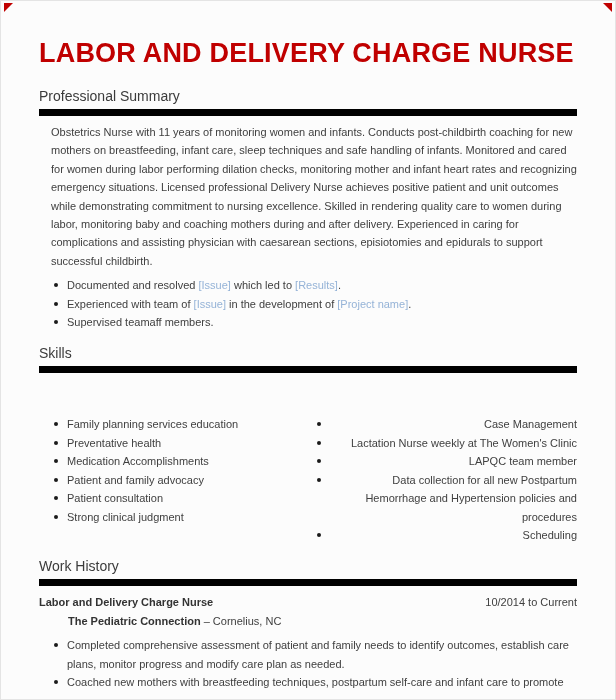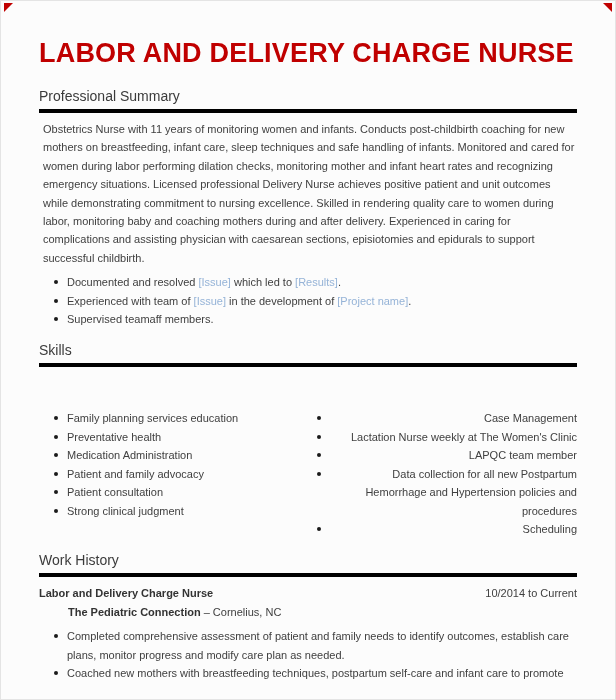--- a/index.html
+++ b/index.html
@@ -28,27 +28,27 @@
     color: #c00000;
     letter-spacing: 0.2px;
   }
 
   h2.section-heading {
     margin: 12px 0 0 0;
     font-size: 14px;
     font-weight: normal;
     line-height: 16px;
     color: #3b3b3b;
-    border-bottom: 4px solid #000000;
+    border-bottom: 7px solid #000000;
     padding-bottom: 5px;
   }
   .section-skills h2.section-heading, .section-work h2.section-heading { margin-top: 14px; }
 
   .summary-text {
-    margin: 7px 0 0 4px;
+    margin: 7px 0 0 12px;
     font-size: 11px;
     line-height: 18.4px;
     color: #404040;
   }
 
   ul.dot-list {
     margin: 6px 0 0 0;
     padding: 0 0 0 28px;
     list-style: none;
     font-size: 11px;
@@ -106,21 +106,21 @@
       </ul>
   </div>
 
   <div class="section section-skills">
     <h2 class="section-heading">Skills</h2>
     <div class="skills-cols">
       <div class="skills-col left">
         <ul class="dot-list">
             <li>Family planning services education</li>
             <li>Preventative health</li>
-            <li>Medication Administration</li>
+            <li>Medication Accomplishments</li>
             <li>Patient and family advocacy</li>
             <li>Patient consultation</li>
             <li>Strong clinical judgment</li>
           </ul>
       </div>
       <div class="skills-col right">
         <ul class="dot-list">
             <li>Case Management</li>
             <li>Lactation Nurse weekly at The Women's Clinic</li>
             <li>LAPQC team member</li>

